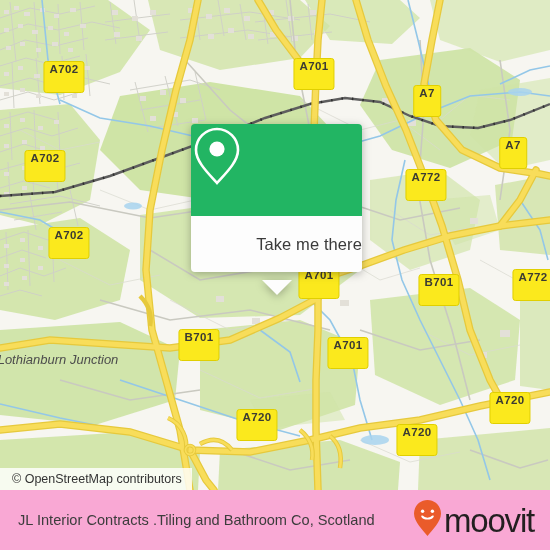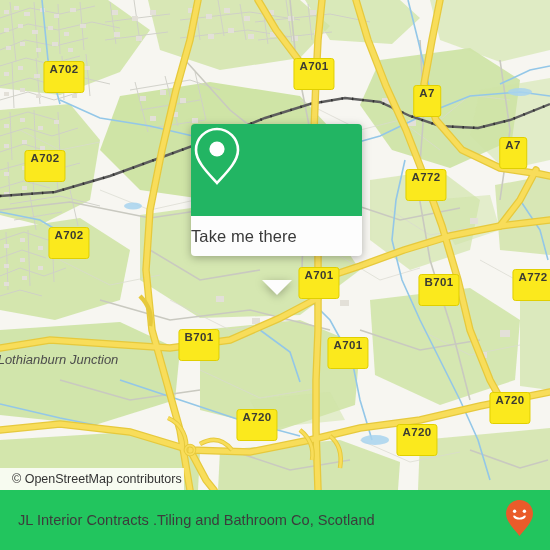--- a/index.html
+++ b/index.html
@@ -16,36 +16,36 @@
           padding:1px 5px 17px 5px;line-height:12px;white-space:nowrap;
           font-family:"Liberation Sans",sans-serif;transform:translate(-50%,-50%);}
 
   
   .placelabel{position:absolute;font-style:italic;font-size:13px;color:#4c4c4c;
               white-space:nowrap;font-family:"Liberation Sans",sans-serif;
               transform:translate(-50%,-50%);}
 
   
   .attribution{position:absolute;left:0;bottom:0;background:rgba(255,255,255,.82);
-               font-size:12.5px;color:#333;padding:4px 2px 4px 12px;white-space:nowrap;}
+               font-size:12.5px;color:#333;padding:4px 10px 4px 12px;white-space:nowrap;}
 
   
   .popup{position:absolute;left:191px;top:124px;width:171px;
          filter:drop-shadow(0 2px 4px rgba(0,0,0,.28));}
   .popup-top{background:#22b563;border-radius:4px 4px 0 0;height:92px;
              display:flex;align-items:center;justify-content:center;}
-  .popup-bottom{background:#fdfdfd;border-radius:0 0 4px 4px;height:40px;
-                display:flex;align-items:center;justify-content:flex-start;}
+  .popup-bottom{background:#fdfdfd;border-radius:0 0 4px 4px;height:56px;
+                display:flex;align-items:center;justify-content:flex-end;}
   .popup-btn-label{font-size:16.5px;color:#3a3a3a;letter-spacing:.1px;}
   .popup-tail{position:absolute;left:50%;top:156px;transform:translateX(-50%);
               width:0;height:0;border-left:15px solid transparent;
               border-right:15px solid transparent;border-top:15px solid #fdfdfd;}
 
   
-  .footer{position:absolute;left:0;top:490px;width:550px;height:60px;background:#22c55e;
+  .footer{position:absolute;left:0;top:490px;width:550px;height:60px;background:#f9a8d4;
           display:flex;align-items:center;justify-content:space-between;
           padding:0 16px 0 18px;box-sizing:border-box;}
   .footer-title{font-size:14.6px;color:#3c3c3c;line-height:19px;max-width:365px;}
   .brand{display:flex;align-items:center;gap:2px;}
   .brand-word{font-size:33px;color:#231f20;letter-spacing:-1.2px;line-height:33px;}
 </style>
 </head>
 <body>
 
 <div class="frame">
@@ -356,16 +356,17 @@
     <div class="footer-title">JL Interior Contracts .Tiling and Bathroom Co, Scotland</div>
     <div class="brand">
       <span>
         <svg width="29" height="38" viewBox="0 0 29 38">
           <path d="M14.5 1 C7 1 1 7 1 14.5 C1 23 10 31 14.5 37 C19 31 28 23 28 14.5 C28 7 22 1 14.5 1 Z" fill="#ea5b2a"></path>
           <circle cx="9.6" cy="12.2" r="1.7" fill="#ffffff"></circle>
           <circle cx="19.4" cy="12.2" r="1.7" fill="#ffffff"></circle>
           <path d="M9.2 17.4 C11.2 20.4 17.8 20.4 19.8 17.4" stroke="#ffffff" stroke-width="1.9" fill="none" stroke-linecap="round"></path>
         </svg>
       </span>
+      <span class="brand-word">moovit</span>
     </div>
   </div>
 
 </div>
 
 </body></html>

